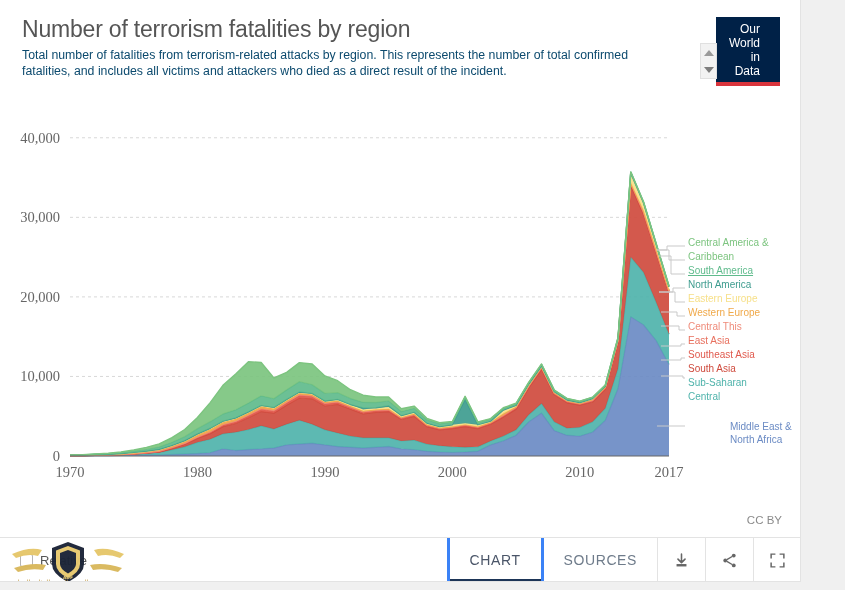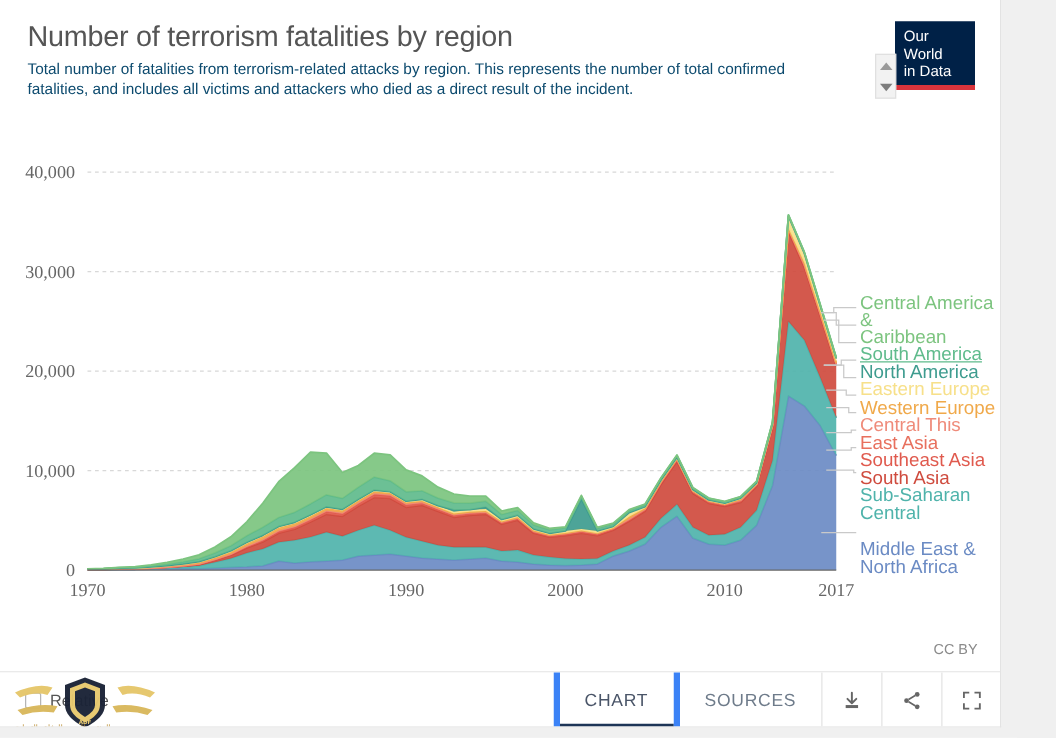--- a/index.html
+++ b/index.html
@@ -40,23 +40,23 @@
     color: #0c4a6e;
     line-height: 15.5px;
     width: 650px;
   }
   
   .owid-logo {
     position: absolute;
     right: 20px; top: 17px;
     width: 64px;
     background: #002147;
-    padding: 5px 9px 4px 7px;
+    padding: 5px 20px 4px 7px;
     border-bottom: 4px solid #d9343c;
-    text-align: left;
+    text-align: right;
   }
   .owid-logo div {
     color: #ffffff;
     font-size: 12px;
     line-height: 14px;
     font-weight: 400;
   }
   
   .spinner {
     position: absolute;
@@ -82,21 +82,21 @@
   .gridline { stroke: #d8d8d8; stroke-width: 1; stroke-dasharray: 3 3; }
   .axis-line { stroke: #666666; stroke-width: 1; }
 
   
   .legend {
     position: absolute;
     left: 688px; top: 236px;
     width: 110px;
   }
   .legend-entry {
-    font-size: 15px;
+    font-size: 10px;
     line-height: 13.6px;
     margin-bottom: 0.5px;
     white-space: pre-line;
   }
   .legend-entry.gap { margin-top: 16px; }
 
   
   .legend-bracket { position: absolute; left: 655px; top: 236px; }
 
   
@@ -140,21 +140,21 @@
     background: #fff;
     flex: 0 0 auto;
   }
   .relative-label { font-size: 13px; color: #555; }
   .tab {
     display: flex; align-items: center; justify-content: center;
     padding: 0 20px;
     font-size: 14px;
     letter-spacing: 0.6px;
     color: #6e7b8a;
-    border-left: 5px solid #3b82f6;
+    border-left: 3px solid #3b82f6;
     cursor: pointer;
     position: relative;
   }
   .tab.active { color: #4a5568; }
   .tab.active::after {
     content: "";
     position: absolute;
     left: 0; right: 0; bottom: 0;
     height: 3px;
     background: #1d3557;
@@ -271,21 +271,21 @@
         <div class="legend-entry" style="color: rgb(95, 187, 140); text-decoration: underline;">South America</div>
         <div class="legend-entry" style="color: rgb(62, 156, 143);">North America</div>
         <div class="legend-entry" style="color: rgb(247, 224, 138);">Eastern Europe</div>
         <div class="legend-entry" style="color: rgb(240, 169, 74);">Western Europe</div>
         <div class="legend-entry" style="color: rgb(239, 139, 122);">Central This</div>
         <div class="legend-entry" style="color: rgb(232, 112, 94);">East Asia</div>
         <div class="legend-entry" style="color: rgb(224, 90, 78);">Southeast Asia</div>
         <div class="legend-entry" style="color: rgb(207, 75, 62);">South Asia</div>
         <div class="legend-entry" style="color: rgb(79, 179, 171);">Sub-Saharan
 Central</div>
-        <div class="legend-entry gap" style="color: rgb(107, 139, 196);">Middle East &amp;
+        <div class="legend-entry gap" style="color: rgb(107, 139, 196); margin-left: 42px;">Middle East &amp;
 North Africa</div>
       </div>
 
     <div class="ccby">CC BY</div>
 
     <div class="footer-sep"></div>
 
     <div class="footer-bar">
 
       <div class="relative-control">

